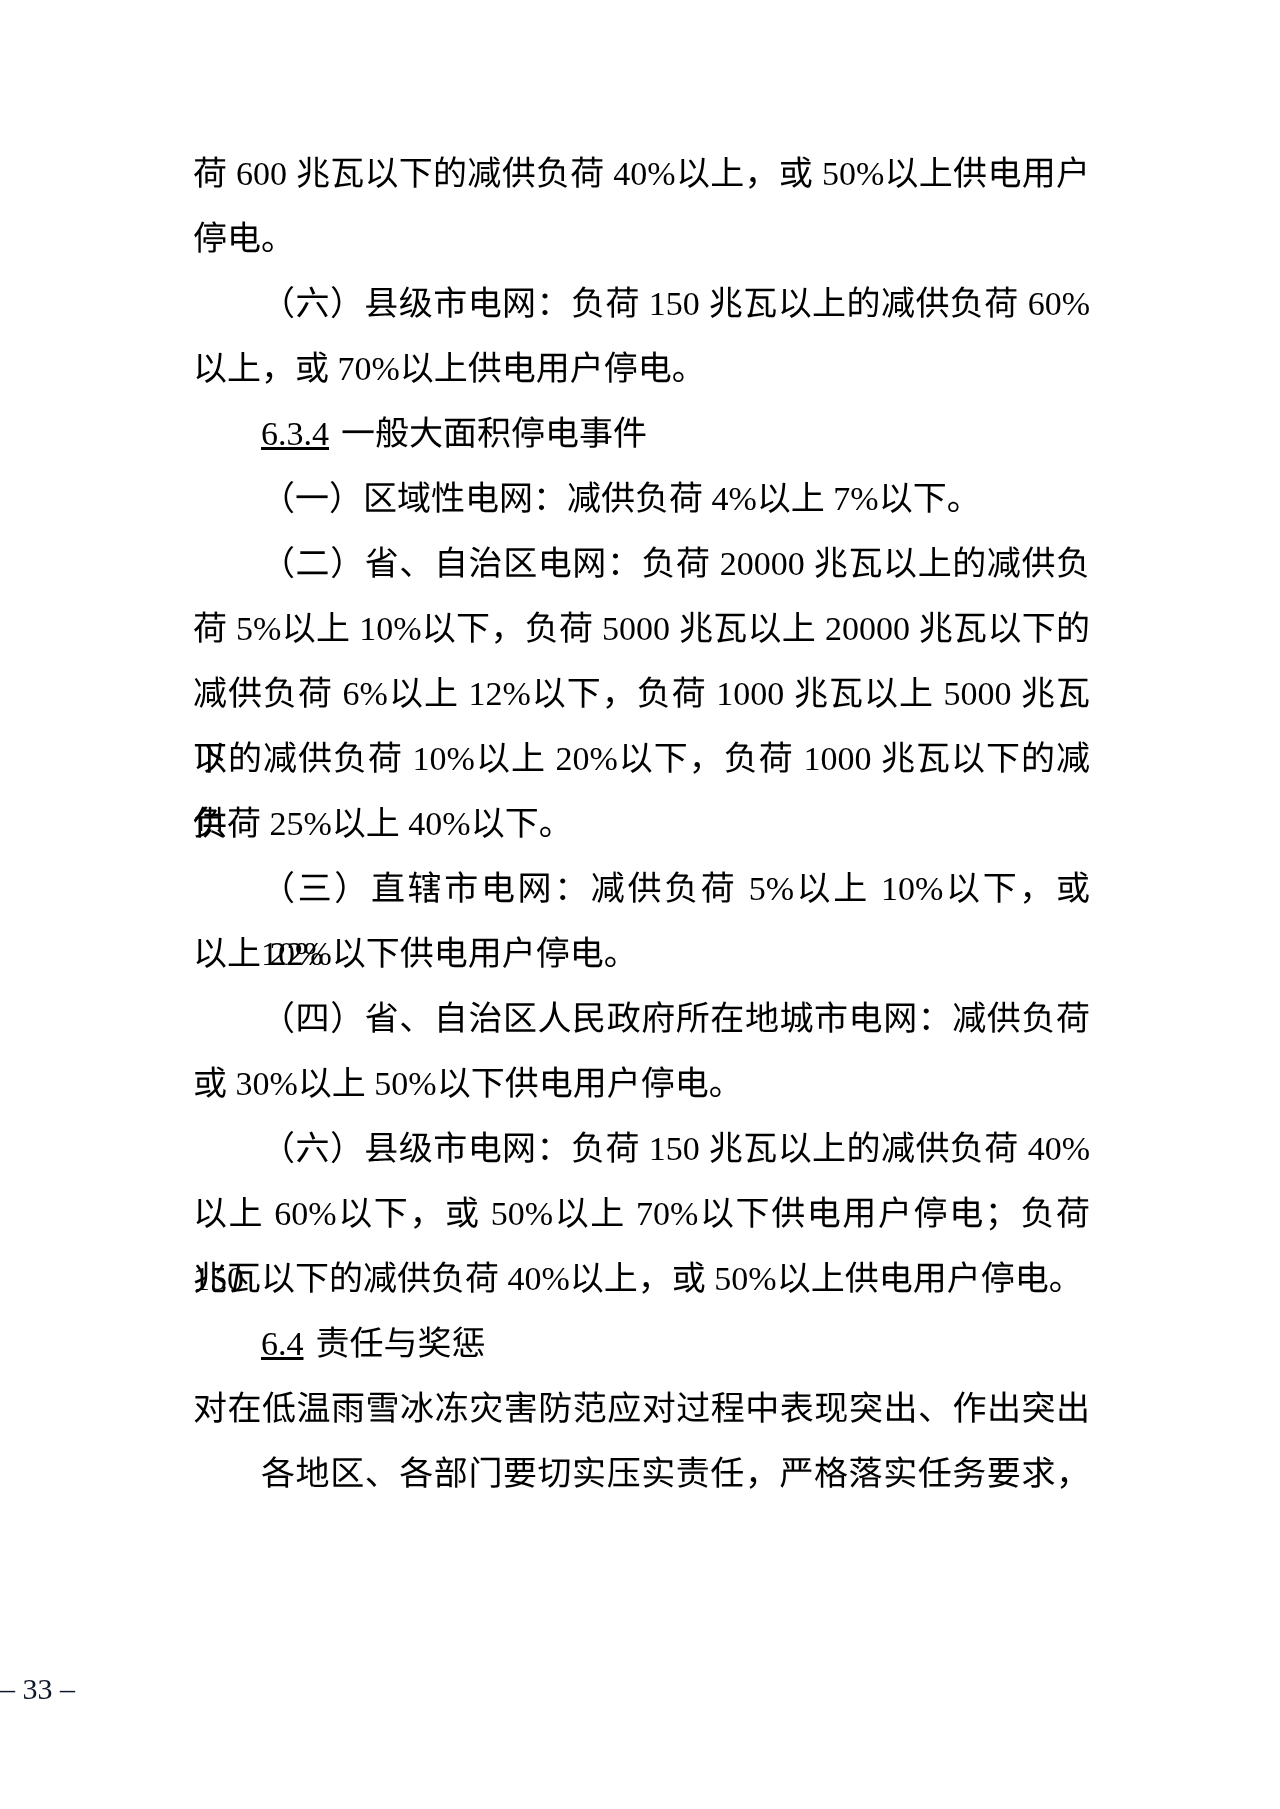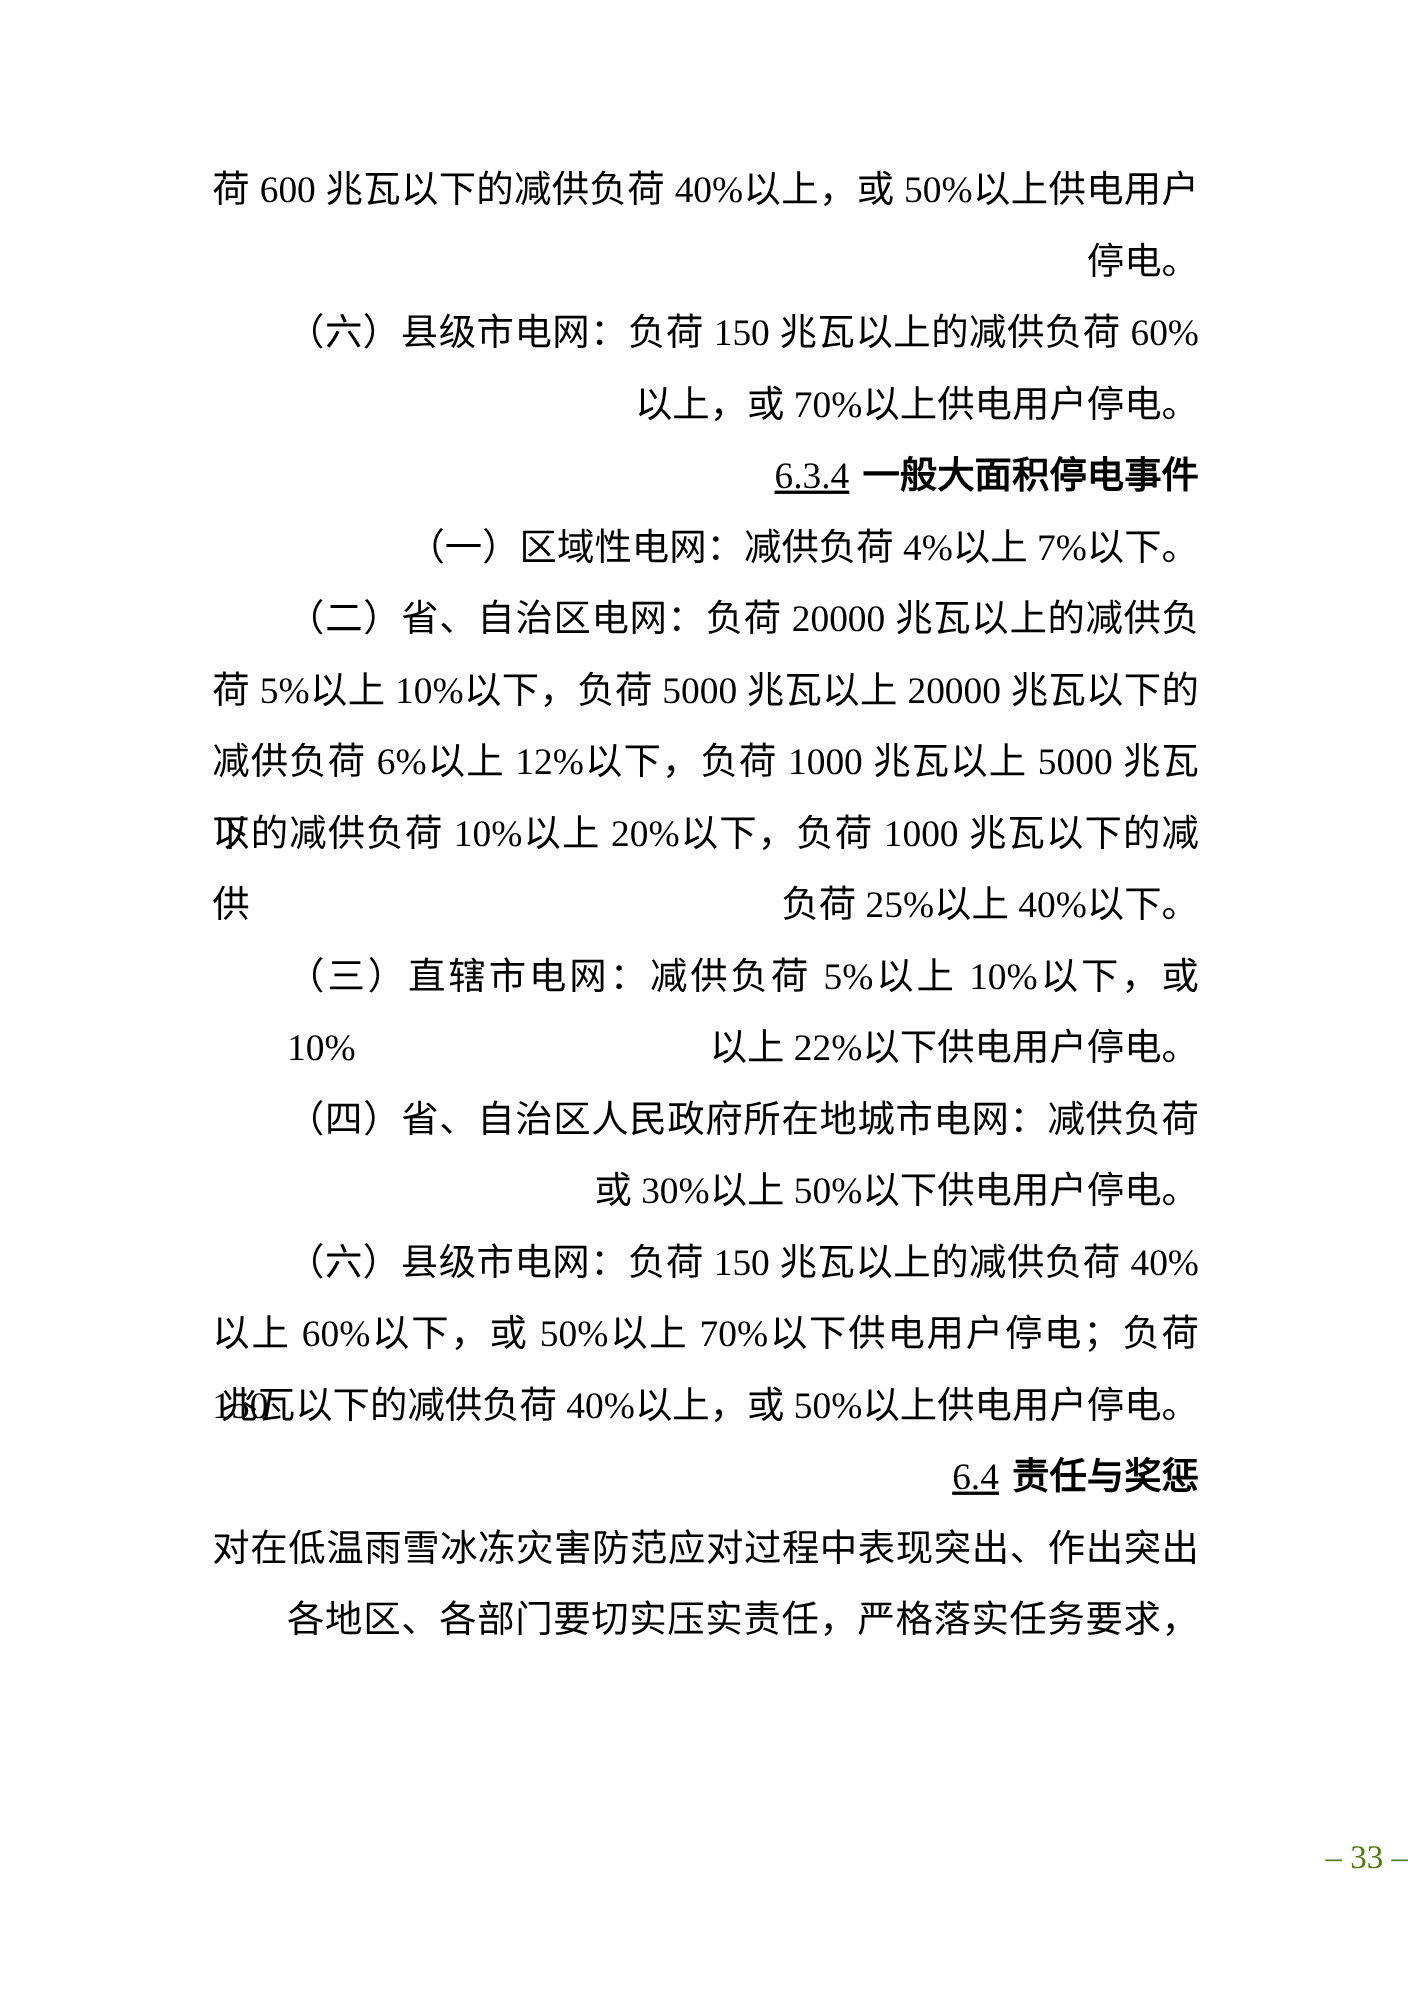--- a/index.html
+++ b/index.html
@@ -21,47 +21,47 @@
     position: absolute;
     left: 193px;
     top: 141px;
     width: 897px;
   }
   .line {
     box-sizing: border-box;
     font-size: 34px;
     line-height: 65px;
     height: 65px;
-    text-align: right;
+    text-align: left;
     color: #000000;
   }
   .line.justify {
     text-align: justify;
     text-align-last: justify;
   }
   .line.indent {
     padding-left: 68px; 
   }
   .line.heading .heading-num {
     font-weight: 400;
     text-decoration: underline;
   }
   .line.heading .heading-title {
-    font-weight: 700;
+    font-weight: 400;
     font-family: "Liberation Sans", "DejaVu Sans", sans-serif;
     margin-left: 0.35em;
   }
   .footer {
     position: absolute;
     top: 1672px;
     left: 0;
     width: 1280px;
-    text-align: right;
+    text-align: left;
     font-size: 30px;
-    color: #4d7c0f;
+    color: #0f172a;
   }
 </style>
 </head>
 <body>
 
 <div class="page">
   <div class="doc">
       <div class="line justify">荷 600 兆瓦以下的减供负荷 40%以上，或 50%以上供电用户</div>
       <div class="line">停电。</div>
       <div class="line indent justify">（六）县级市电网：负荷 150 兆瓦以上的减供负荷 60%</div>

